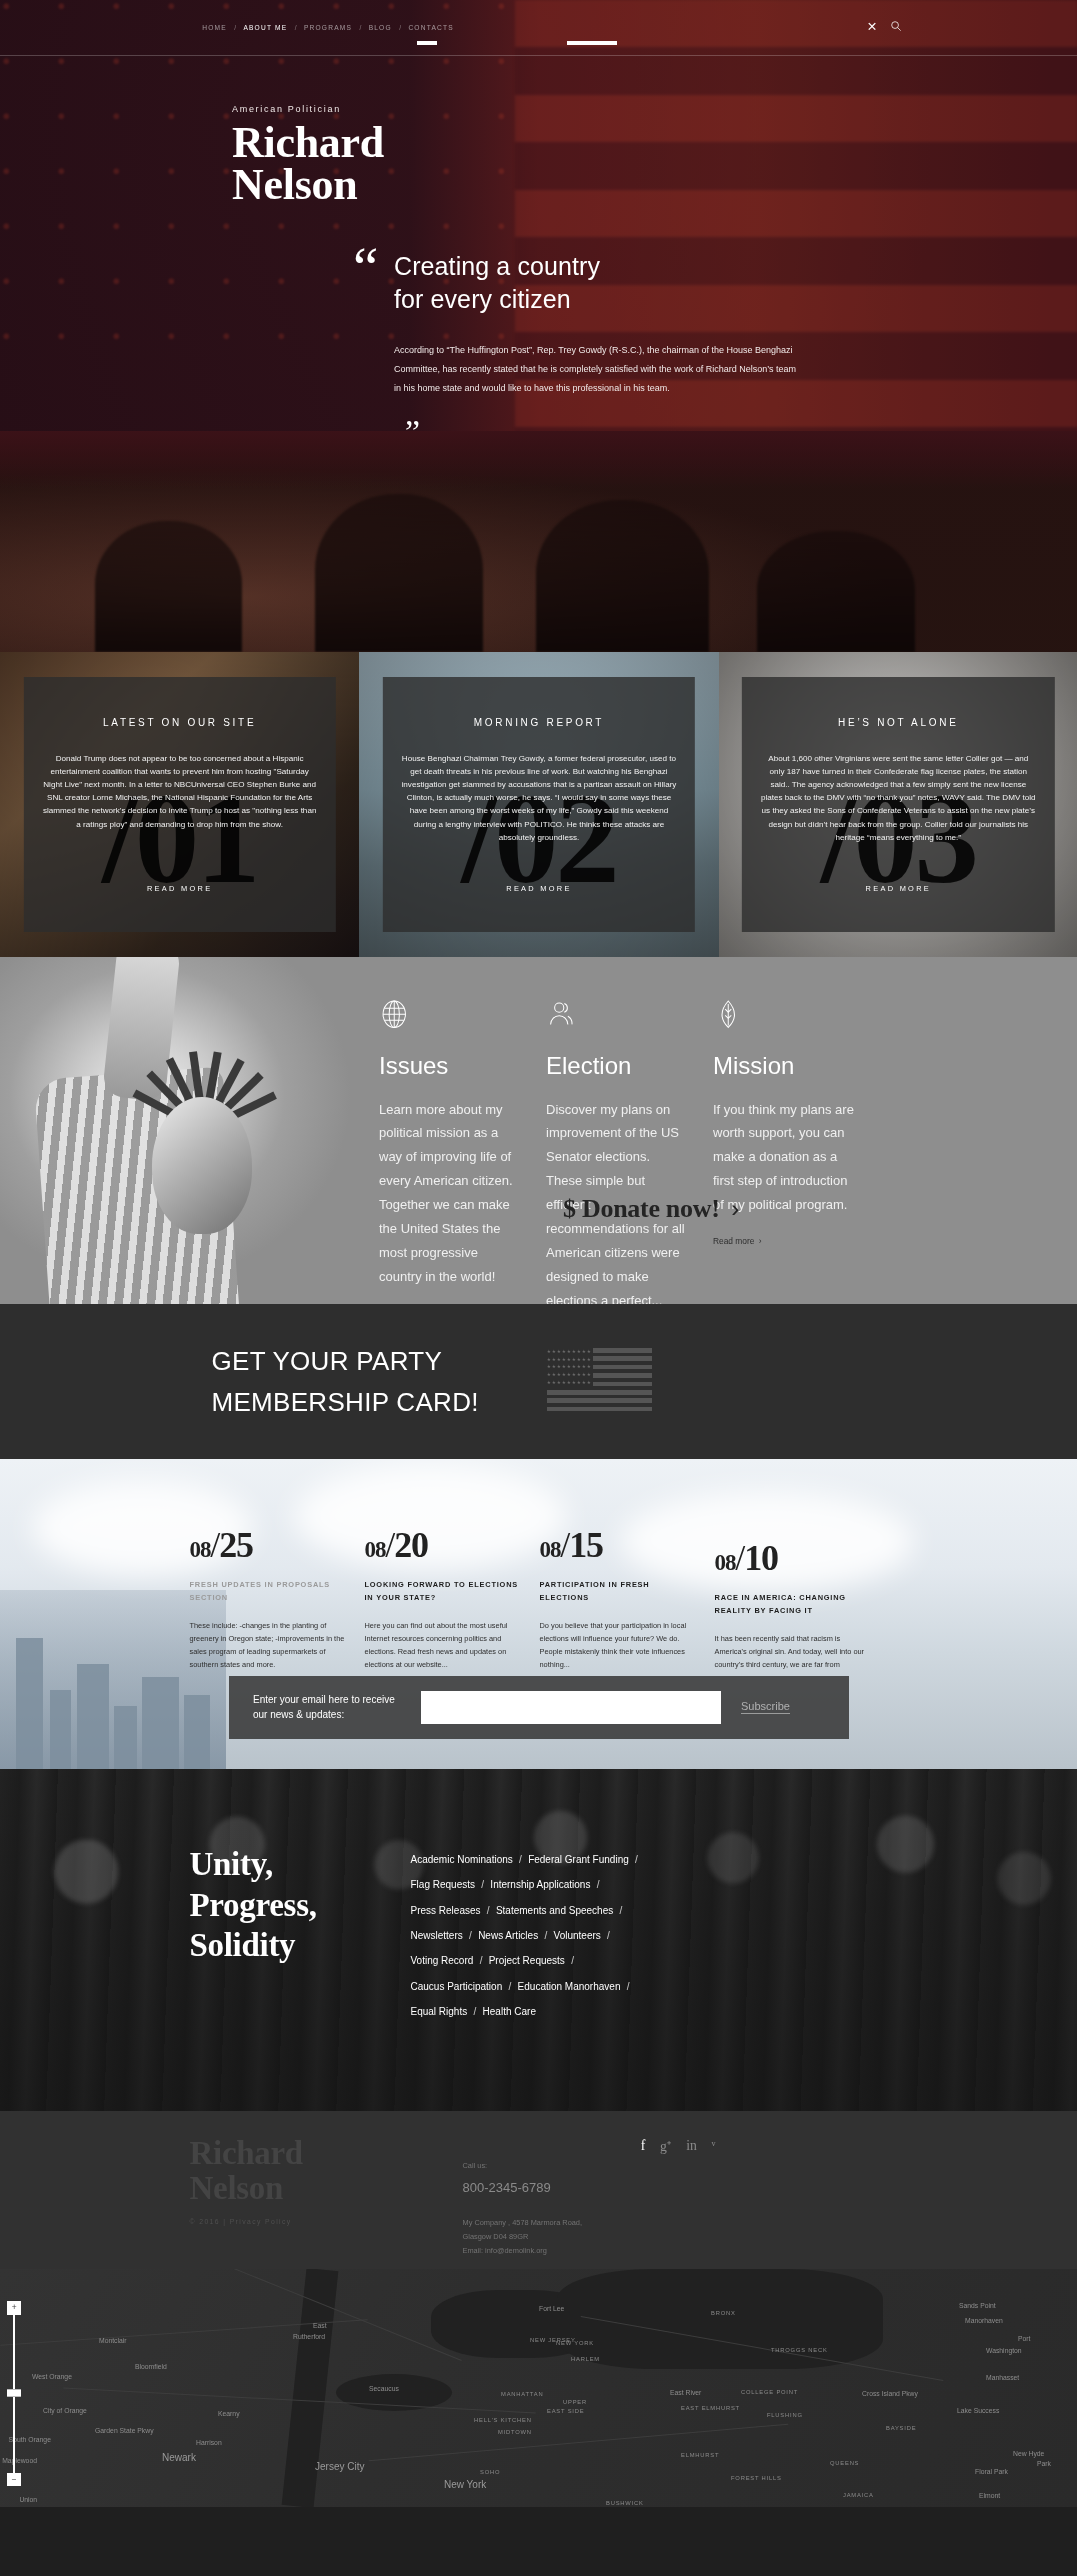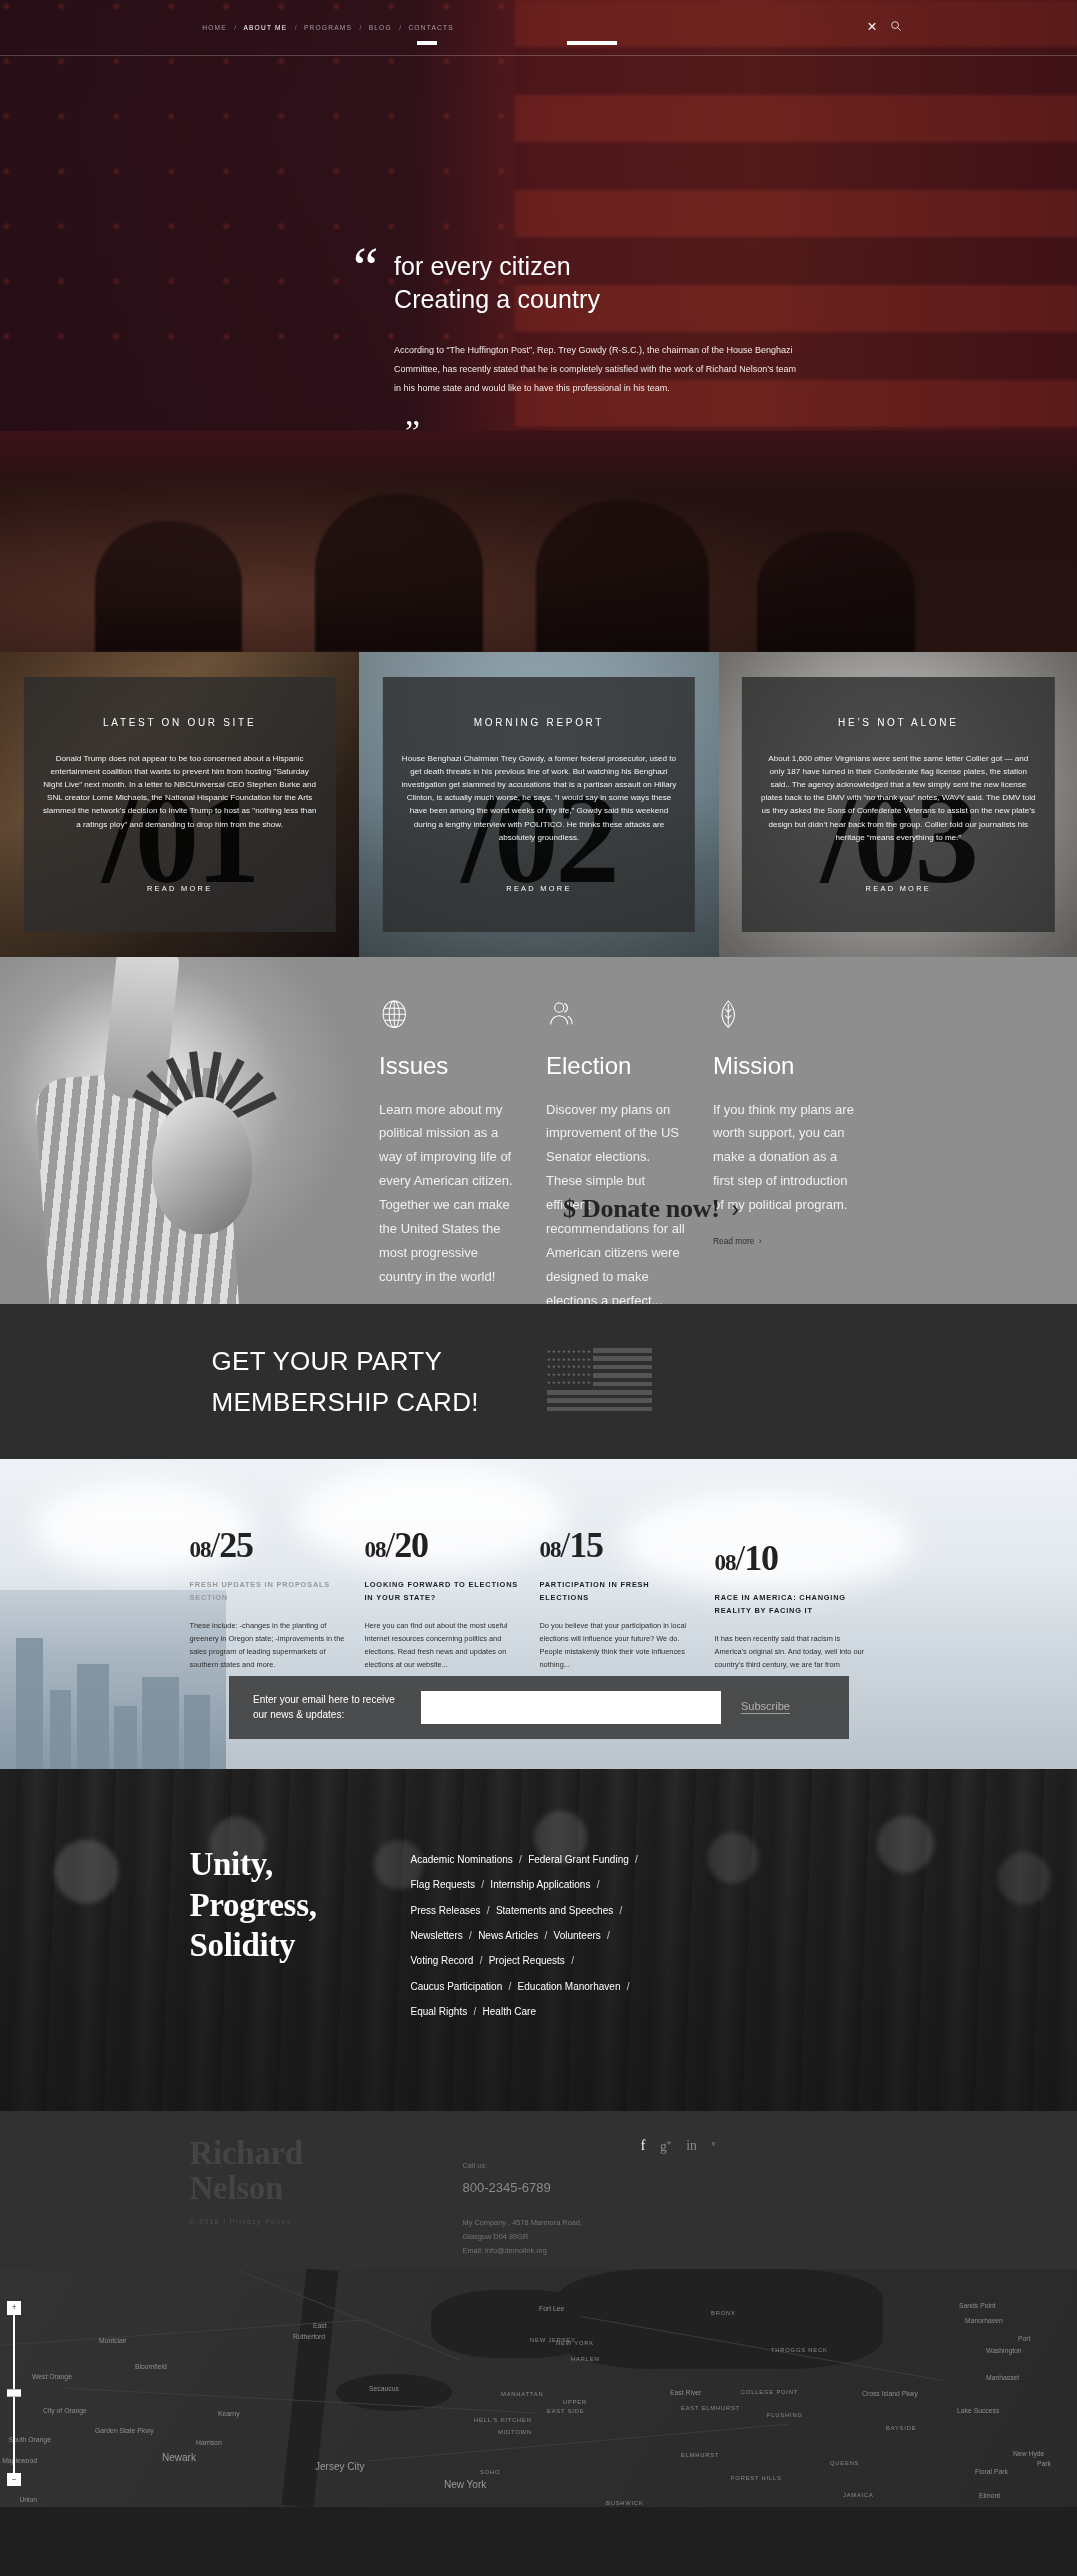--- a/index.html
+++ b/index.html
@@ -325,25 +325,30 @@
                 <line x1="15.5" y1="15.5" x2="22" y2="22"></line>
             </svg>
           </span>
         </div>
         <div class="nav-underline" style="left:227px;width:20px;"></div>
         <div class="nav-underline" style="left:377px;width:50px;"></div>
       </div>
       <div class="nav-hairline"></div>
     </div>
 
+    <div class="hero-title-block">
+      <div class="hero-eyebrow">American Politician</div>
+      <div class="hero-name">Richard</div>
+      <div class="hero-name">Nelson</div>
+    </div>
 
     <div class="hero-quote-block">
       <span class="qmark">“</span>
+      <div class="hero-quote">Creating a country</div>
       <div class="hero-quote">for every citizen</div>
-      <div class="hero-quote">Creating a country</div>
       <p class="hero-sub">According to “The Huffington Post”, Rep. Trey Gowdy (R-S.C.), the chairman of the House Benghazi Committee, has recently stated that he is completely satisfied with the work of Richard Nelson’s team in his home state and would like to have this professional in his team.</p>
       <span class="qmark-end">“</span>
     </div>
   </section>
 
   <section class="cards">
     <article class="card c1">
       <div class="card-bg"></div>
       <div class="card-panel">
         <div class="card-title">LATEST ON OUR SITE</div>

